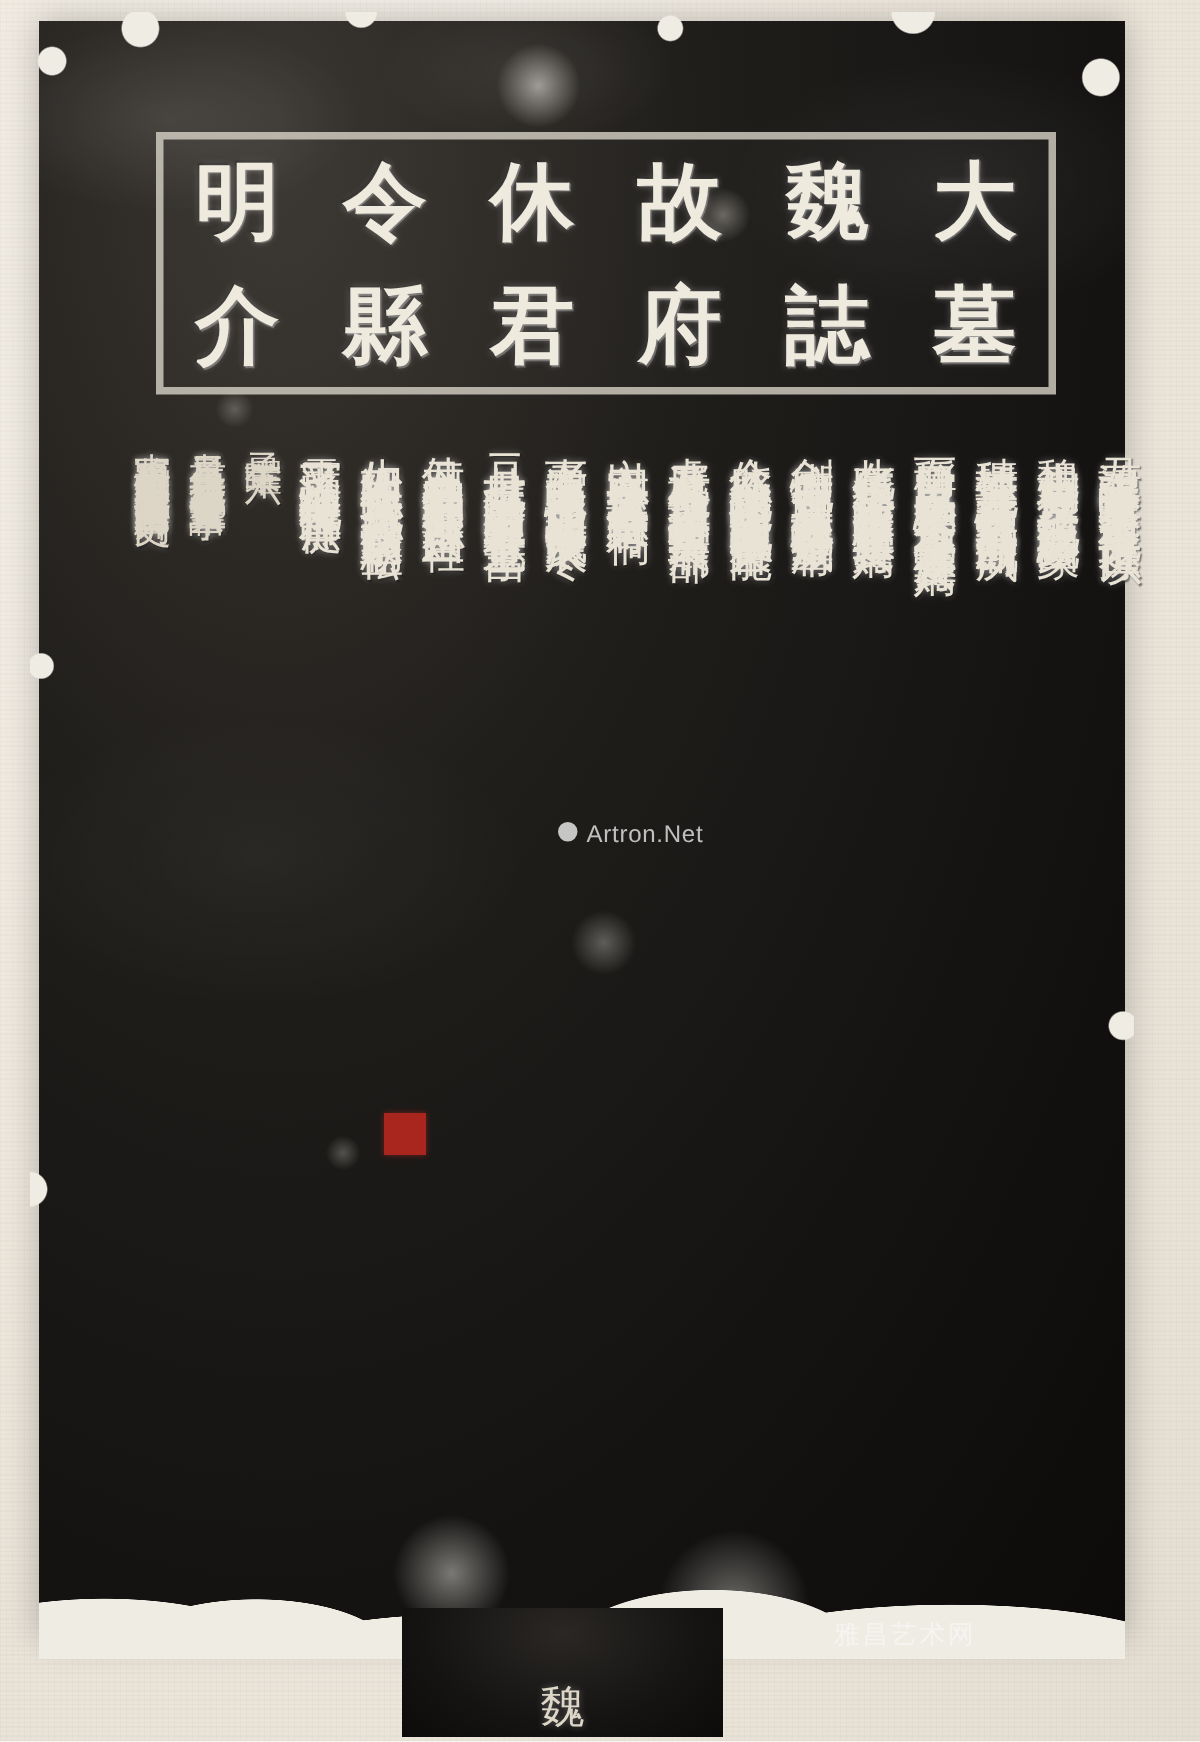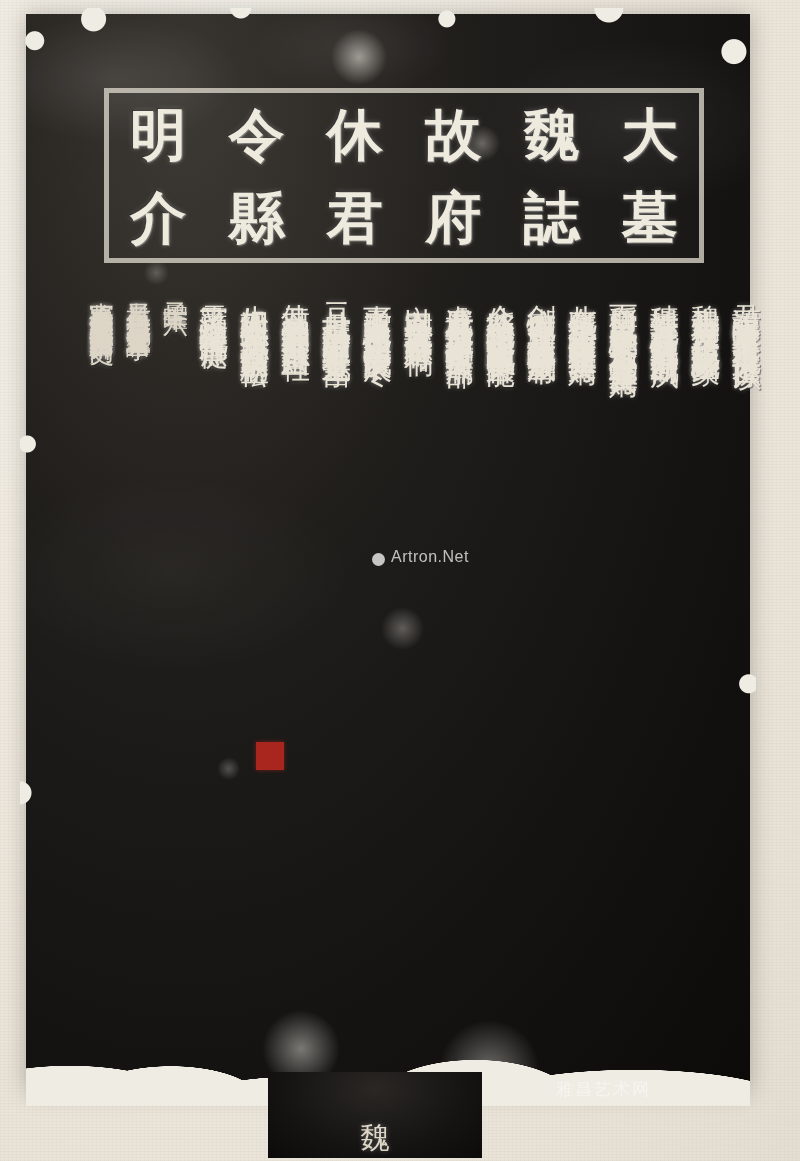--- a/index.html
+++ b/index.html
@@ -209,21 +209,21 @@
     box-shadow: 0 0 4px rgba(180,40,31,.6);
     opacity: .92;
   }
 
   
   .wm-artron {
     position: absolute;
     left: 372px;
     top: 548px;
     display: flex;
-    align-items: flex-end;
+    align-items: flex-start;
     gap: 6px;
     font-family: "Liberation Sans", sans-serif;
     font-size: 16px;
     color: rgba(255,255,255,.72);
     letter-spacing: .5px;
     white-space: nowrap;
   }
   .wm-artron .bullet {
     display: inline-block;
     width: 13px; height: 13px;

